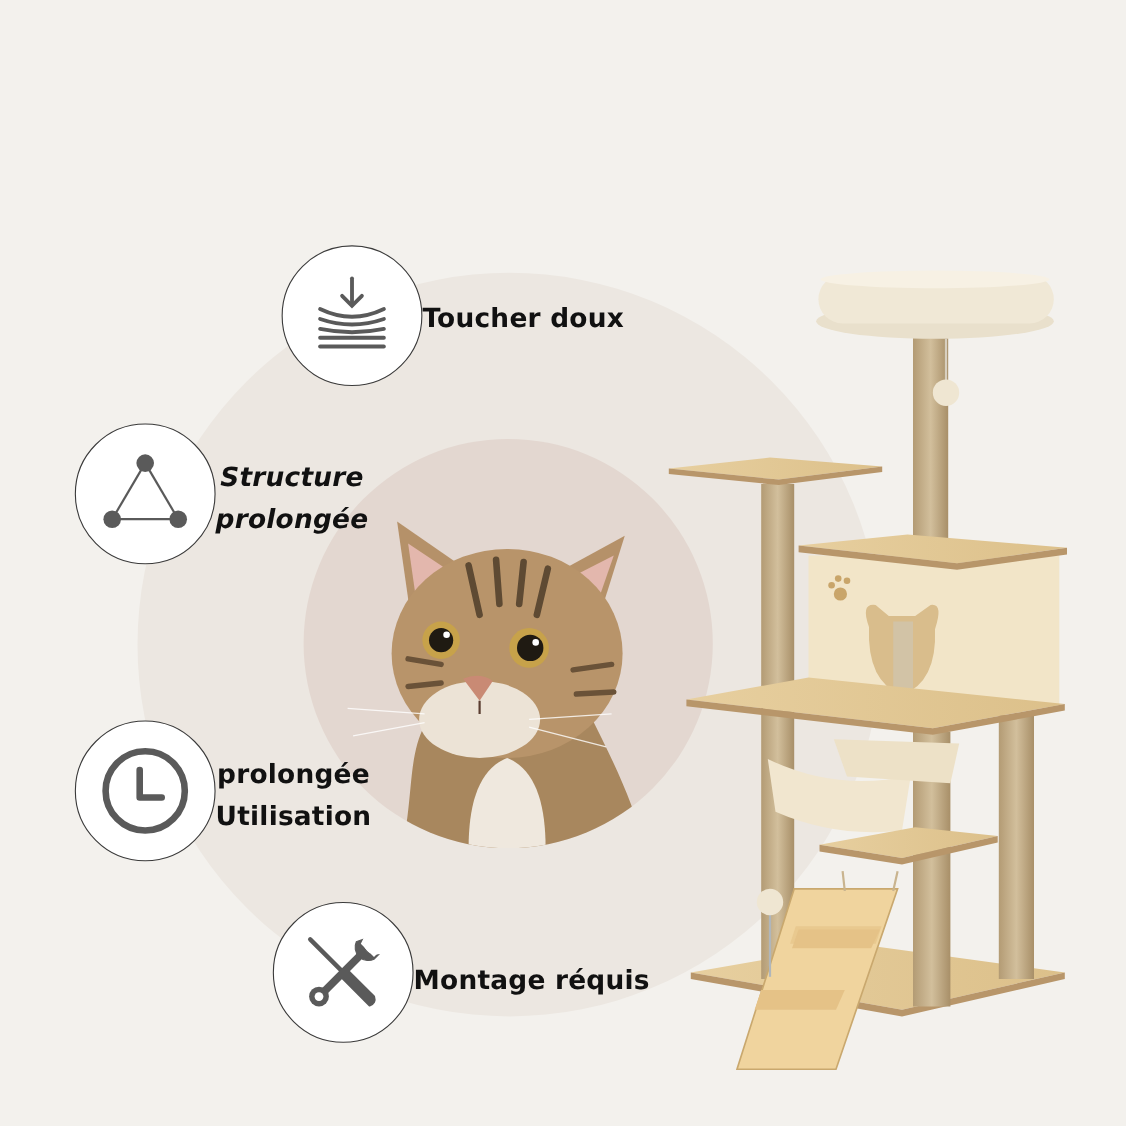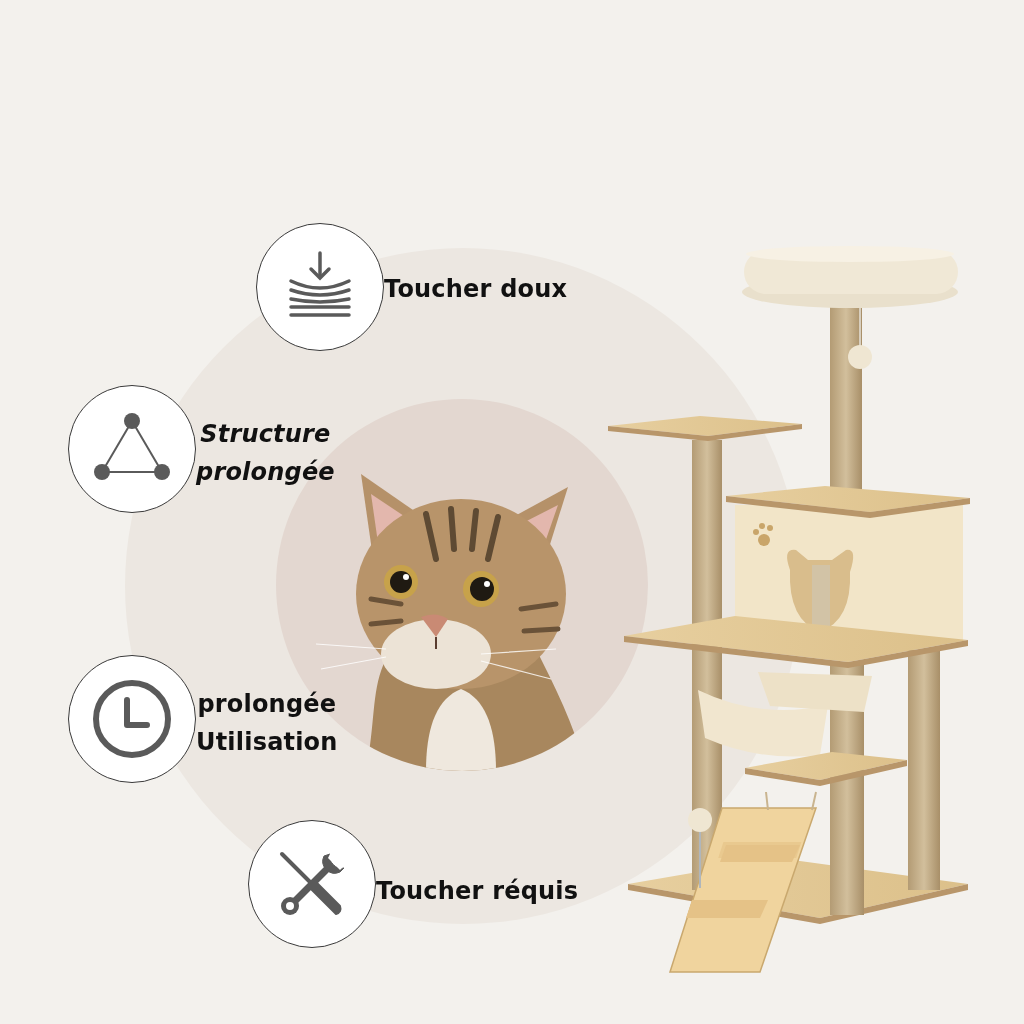--- a/index.html
+++ b/index.html
@@ -157,21 +157,21 @@
 
         <line x1="22" y1="58" x2="55" y2="25" stroke-width="7" stroke-linecap="round"></line>
         <path d="M52 12 A12 12 0 0 0 68 28 L72 24 A12 12 0 0 1 58 10 Z" stroke-width="1"></path>
         <circle cx="18" cy="62" r="9" stroke-width="0"></circle>
       </g>
       <circle cx="18" cy="62" r="4" fill="#ffffff"></circle>
       <path d="M60 6 L74 20 L68 26 L56 14 Z" fill="#ffffff"></path>
     </svg>
   </div>
   <div class="label">
-    <div>Toucher réquis</div>
+    <div>Montage réquis</div>
   </div>
 </div>
 
 <svg class="tree" viewBox="600 240 380 740">
   <defs>
     <linearGradient id="sisal" x1="0" x2="1">
       <stop offset="0" stop-color="#b39b74"></stop>
       <stop offset="0.5" stop-color="#d2bf9c"></stop>
       <stop offset="1" stop-color="#a88f68"></stop>
     </linearGradient>

